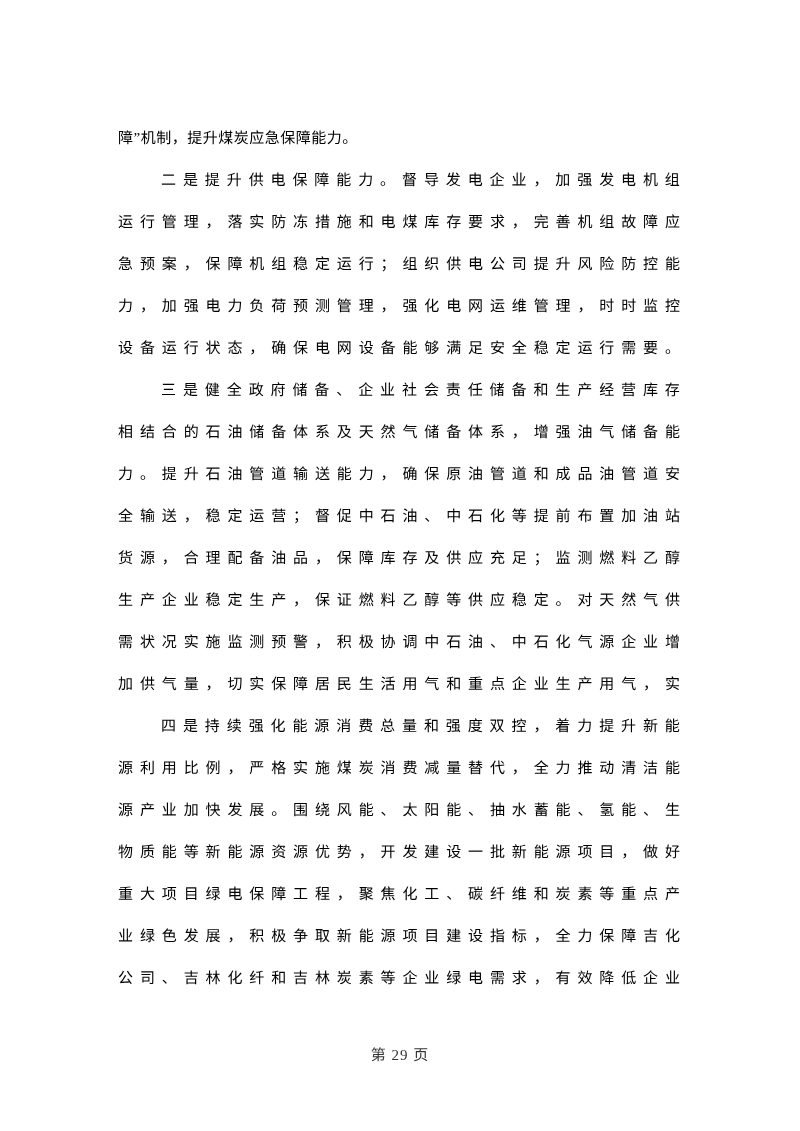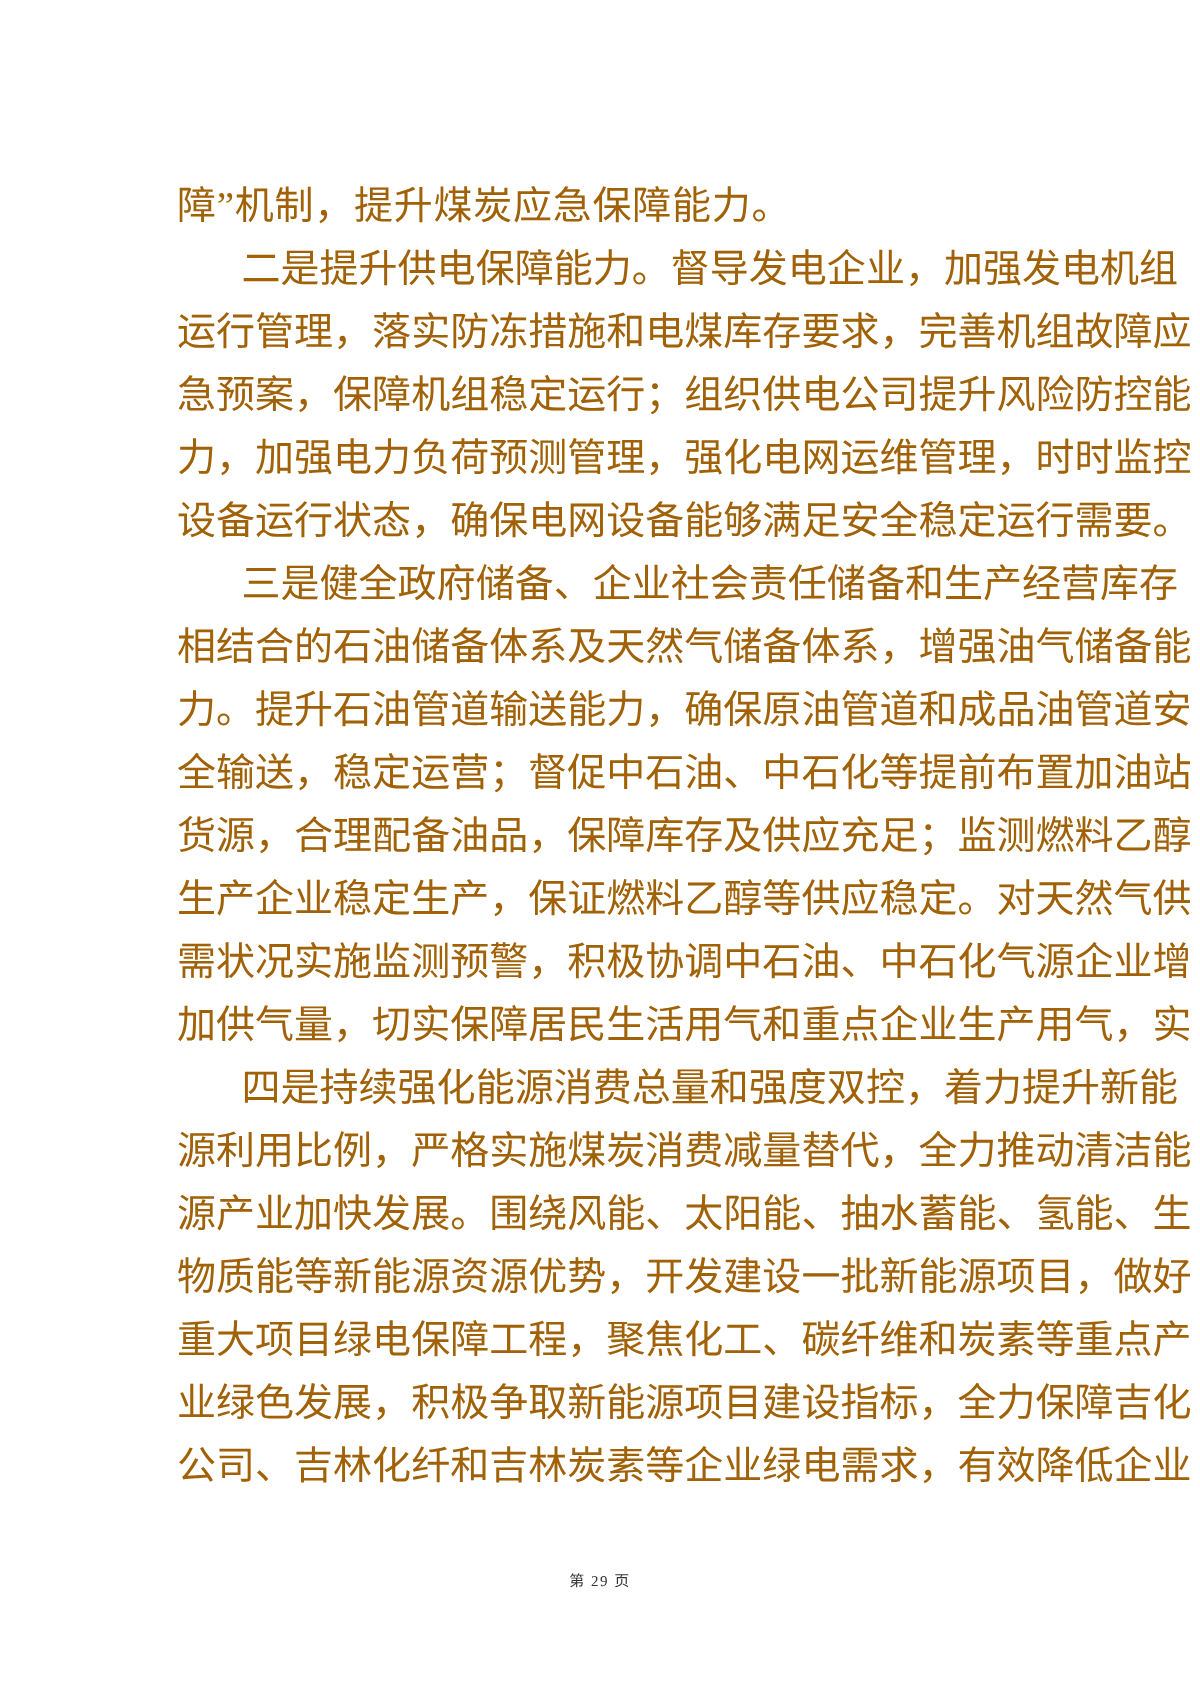--- a/index.html
+++ b/index.html
@@ -17,22 +17,22 @@
     width: 800px;
     height: 1131px;
     background: #ffffff;
     overflow: hidden;
   }
   .body-block {
     position: absolute;
     left: 118px;
     top: 117px;
     width: 562px;
-    color: #a16207;
-    font-size: 26px;
+    color: #000000;
+    font-size: 15px;
   }
   .doc-line {
     height: 42px;
     line-height: 42px;
     white-space: nowrap;
   }
   .doc-line.fill {
     display: flex;
     justify-content: space-between;
   }
@@ -44,21 +44,21 @@
   }
   .doc-line.short {
     letter-spacing: 0.5px;
   }
   .footer {
     position: absolute;
     left: 0;
     top: 1046px;
     width: 800px;
     text-align: center;
-    font-size: 10px;
+    font-size: 15px;
     line-height: 18px;
     color: #333333;
     letter-spacing: 1px;
   }
 </style>
 </head>
 <body>
 
 <div class="page">
   <div class="body-block">

